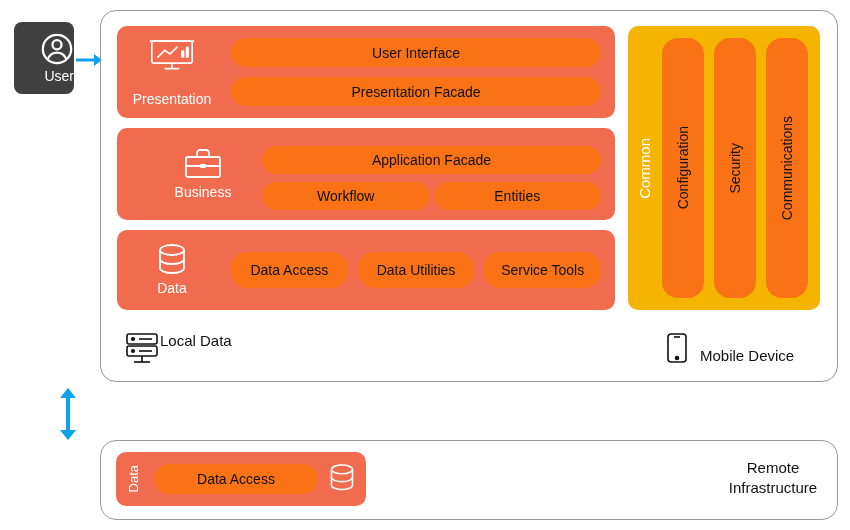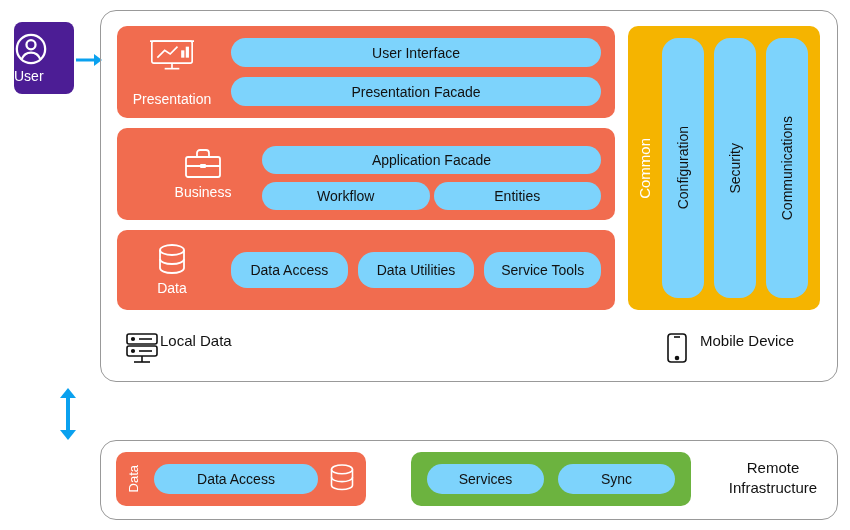--- a/index.html
+++ b/index.html
@@ -1,22 +1,22 @@
 <!DOCTYPE html>
 <html><head>
 <meta charset="utf-8">
 <style>
   html,body{margin:0;padding:0;font-family:Arial,Helvetica,sans-serif;background:#fff;}
   .canvas{position:relative;width:850px;height:530px;}
-  .pill{background:#7dd3fc;border-radius:16px;display:flex;align-items:center;justify-content:center;color:#111;font-size:14px;}
+  .pill{background:#f97316;border-radius:16px;display:flex;align-items:center;justify-content:center;color:#111;font-size:14px;}
   .orange{background:#f16c4f;border-radius:10px;}
   .white-border{border:1.5px solid #999;border-radius:16px;}
   .v-text{writing-mode:vertical-rl;transform:rotate(180deg);text-align:center;}
   .label{font-size:15px;color:#111;}
-  .user-box{background:#4c1d95;border-radius:8px;display:flex;flex-direction:column;align-items:flex-start;justify-content:center;color:#fff;}
+  .user-box{background:#404040;border-radius:8px;display:flex;flex-direction:column;align-items:flex-end;justify-content:center;color:#fff;}
   .layer-title{color:#fff;font-size:14px;text-align:center;}
   svg{display:block;}
 </style>
 </head>
 <body>
 
 <div class="canvas">
 
   <div class="user-box" style="position:absolute;left:14px;top:22px;width:60px;height:72px;">
     <svg width="34" height="34" viewBox="0 0 24 24" fill="none" stroke="#fff" stroke-width="1.6">
@@ -111,21 +111,21 @@
       <circle cx="9" cy="7" r="1.3" fill="#111"></circle>
       <circle cx="9" cy="19" r="1.3" fill="#111"></circle>
       <line x1="15" y1="7" x2="28" y2="7"></line>
       <line x1="15" y1="19" x2="28" y2="19"></line>
       <line x1="18" y1="24" x2="18" y2="30"></line>
       <line x1="10" y1="30" x2="26" y2="30"></line>
     </svg>
     <span class="label" style="font-weight:500;">Local Data</span>
   </div>
 
-  <div style="position:absolute;left:666px;top:332px;display:flex;align-items:flex-start;gap:12px;">
+  <div style="position:absolute;left:666px;top:332px;display:flex;align-items:flex-end;gap:12px;">
     <svg width="22" height="32" viewBox="0 0 22 32" fill="none" stroke="#111" stroke-width="1.6">
       <rect x="2" y="2" width="18" height="28" rx="3"></rect>
       <line x1="8" y1="5" x2="14" y2="5"></line>
       <circle cx="11" cy="26" r="1.5" fill="#111"></circle>
     </svg>
     <span class="label" style="font-weight:500;">Mobile Device</span>
   </div>
 
   <svg style="position:absolute;left:56px;top:388px;" width="24" height="52">
     <polygon points="12,0 4,10 20,10" fill="#0aa1ef"></polygon>
@@ -139,22 +139,18 @@
   <div class="orange" style="position:absolute;left:116px;top:452px;width:250px;height:54px;display:flex;align-items:center;padding:0 10px;box-sizing:border-box;">
     <div class="v-text" style="color:#fff;font-size:13px;width:18px;">Data</div>
     <div class="pill" style="flex:1;height:30px;margin:0 10px;">Data Access</div>
     <svg width="28" height="30" viewBox="0 0 32 34" fill="none" stroke="#fff" stroke-width="1.8">
       <ellipse cx="16" cy="6" rx="12" ry="5"></ellipse>
       <path d="M4 6v9c0 2.8 5.4 5 12 5s12-2.2 12-5V6"></path>
       <path d="M4 15v9c0 2.8 5.4 5 12 5s12-2.2 12-5v-9"></path>
     </svg>
   </div>
 
-  <div style="position:absolute;left:411px;top:452px;width:280px;height:54px;background:#6cb33f;border-radius:10px;display:flex;align-items:center;gap:14px;padding:0 16px;box-sizing:border-box;">
-    <div class="pill" style="flex:1;height:30px;">Services</div>
-    <div class="pill" style="flex:1;height:30px;">Sync</div>
-  </div>
 
   <div class="label" style="position:absolute;left:718px;top:458px;width:110px;text-align:center;line-height:1.3;">
     <span>Remote Infrastructure</span>
   </div>
 
 </div>
 
 </body></html>

